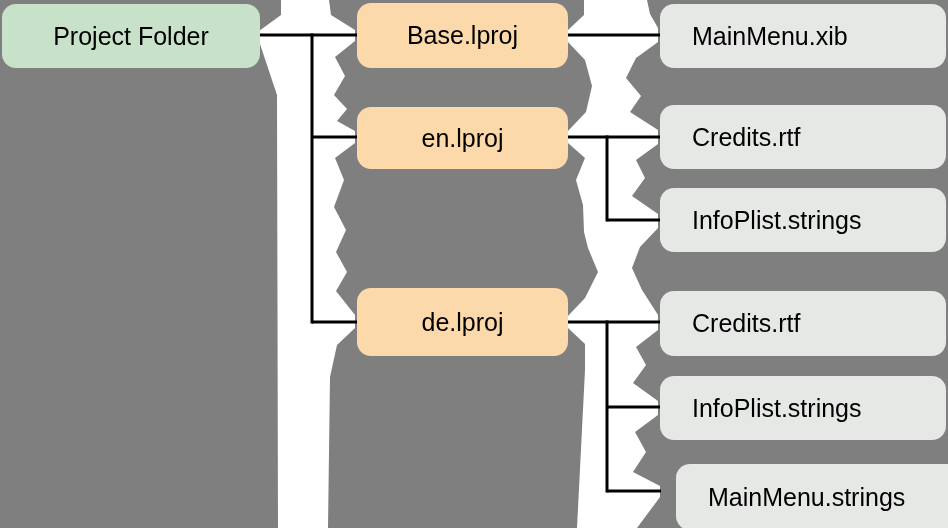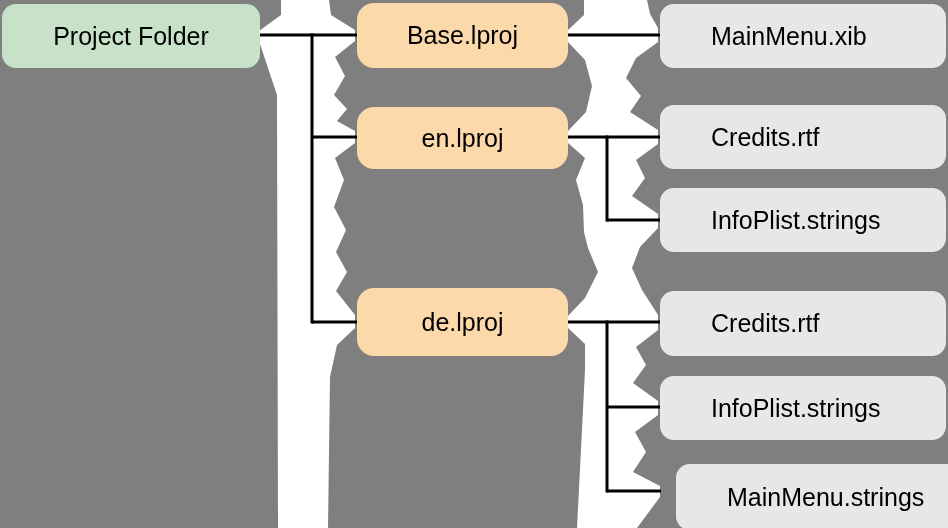--- a/index.html
+++ b/index.html
@@ -9,22 +9,22 @@
     font-family:"Liberation Sans", sans-serif;
   }
   .layer { position:absolute; left:0; top:0; width:948px; height:528px; }
   .node {
     position:absolute; box-sizing:border-box;
     display:flex; align-items:center; justify-content:center;
     font-size:25px; color:#000; border-radius:14px;
     white-space:nowrap;
   }
   .node-root  { background:#c7e2c8; }
-  .node-lproj { background:#fcd9aa;border-radius:17px; }
-  .node-file  { background:#e6e8e6; justify-content:flex-start; padding-left:51px; }
+  .node-lproj { background:#fcd9aa; }
+  .node-file  { background:#e6e8e6; justify-content:flex-start; padding-left:32px; }
   .torn { fill:#ffffff; }
   .conn { stroke:#000000; stroke-width:3; }
 </style>
 </head>
 <body>
 
 <div class="canvas">
 
   <svg class="layer" viewBox="0 0 948 528">
     <polygon class="torn" points="281,0 329,0 331,15 355,30 355,41 335,57 345,76 334,95 347,109 337,121 355,131 355,143

